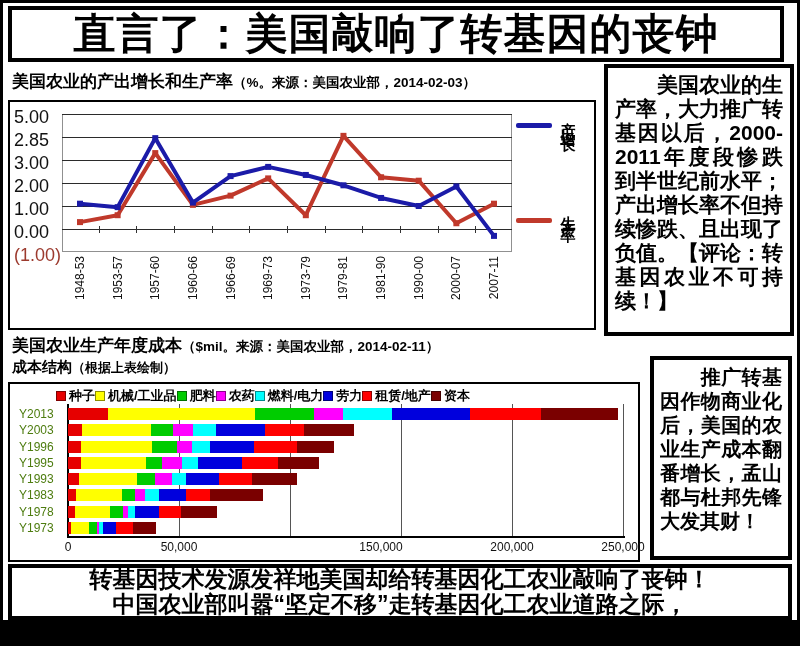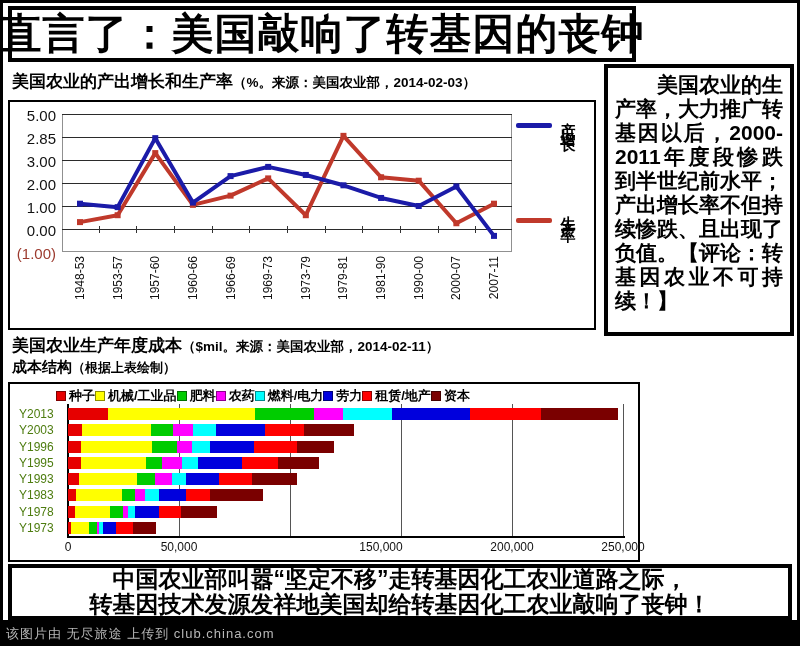--- a/index.html
+++ b/index.html
@@ -1,37 +1,37 @@
 <!DOCTYPE html>
 <html><head>
 <meta charset="utf-8">
 <style>
   html,body{margin:0;padding:0;background:#333;}
   .screen{position:relative;width:800px;height:646px;background:#fff;overflow:hidden;
           font-family:"Liberation Sans","DejaVu Sans",sans-serif;color:#000;}
   .frame{position:absolute;inset:0;border:3px solid #000;box-sizing:border-box;pointer-events:none;z-index:40;}
 
-  .title-box{position:absolute;left:8px;top:6px;width:628px;height:56px;border:4px solid #000;
+  .title-box{position:absolute;left:8px;top:6px;width:776px;height:56px;border:4px solid #000;
              box-sizing:border-box;display:flex;align-items:center;justify-content:center;
              font-weight:900;font-size:42px;letter-spacing:1px;white-space:nowrap;background:#fff;}
 
   .chart-heading{position:absolute;left:12px;white-space:nowrap;}
   .chart-heading .hb{font-weight:bold;font-size:17px;}
   .chart-heading .hr{font-weight:bold;font-size:13.5px;}
   #line-heading{top:70px;}
   #bar-heading{top:334px;}
   #bar-subheading{top:358px;}
   #bar-subheading .hb{font-size:15px;}
   #bar-subheading .hr{font-size:13px;}
 
   .line-box{position:absolute;left:8px;top:100px;width:588px;height:230px;border:2px solid #000;
             box-sizing:border-box;background:#fff;}
   .plot-border{position:absolute;border:1px solid #909090;box-sizing:border-box;}
   .grid-h{position:absolute;height:1px;background:#2b2b2b;}
-  .ytick{position:absolute;left:4px;width:42px;text-align:right;font-size:15px;color:#111;}
+  .ytick{position:absolute;left:4px;width:42px;text-align:left;font-size:18px;color:#111;}
   .ytick.neg{color:#9c3a2e;}
   .cat-tick{position:absolute;width:1px;height:7px;background:#333;}
   .xlab{position:absolute;font-size:12px;color:#111;width:52px;text-align:right;white-space:nowrap;
         transform:rotate(-90deg);transform-origin:0 0;}
   .leg-dash{position:absolute;width:36px;height:5px;border-radius:2px;}
   .vleg{position:absolute;writing-mode:vertical-rl;font-size:15px;font-weight:bold;letter-spacing:5px;}
 
   .sidebar{position:absolute;border:4px solid #000;box-sizing:border-box;background:#fff;
            font-weight:bold;text-align:justify;}
   #sidebar-top{left:604px;top:64px;width:190px;height:272px;padding:5px 7px;font-size:21px;line-height:24px;}
@@ -289,22 +289,24 @@
         <div class="seg" style="width: 17.8px; background: rgb(255, 255, 0);"></div>
         <div class="seg" style="width: 7.8px; background: rgb(0, 204, 0);"></div>
         <div class="seg" style="width: 2.2px; background: rgb(255, 0, 255);"></div>
         <div class="seg" style="width: 4.4px; background: rgb(0, 255, 255);"></div>
         <div class="seg" style="width: 12.2px; background: rgb(0, 0, 221);"></div>
         <div class="seg" style="width: 17.8px; background: rgb(255, 0, 0);"></div>
         <div class="seg" style="width: 22.2px; background: rgb(122, 0, 0);"></div>
       </div>
     </div>
 
+  <div class="sidebar" id="sidebar-bottom">
+    <span>　　推广转基因作物商业化后，美国的农业生产成本翻番增长，孟山都与杜邦先锋大发其财！</span>
+  </div>
 
   <div class="banner">
+    <div>转基因技术发源发祥地美国却给转基因化工农业敲响了丧钟！</div>
     <div>中国农业部叫嚣“坚定不移”走转基因化工农业道路之际，</div>
-    <div>转基因技术发源发祥地美国却给转基因化工农业敲响了丧钟！</div>
   </div>
 
   <div class="footer-strip">
-    <span class="footer-note">该图片由 无尽旅途 上传到 club.china.com</span>
   </div>
 </div>
 
 </body></html>

